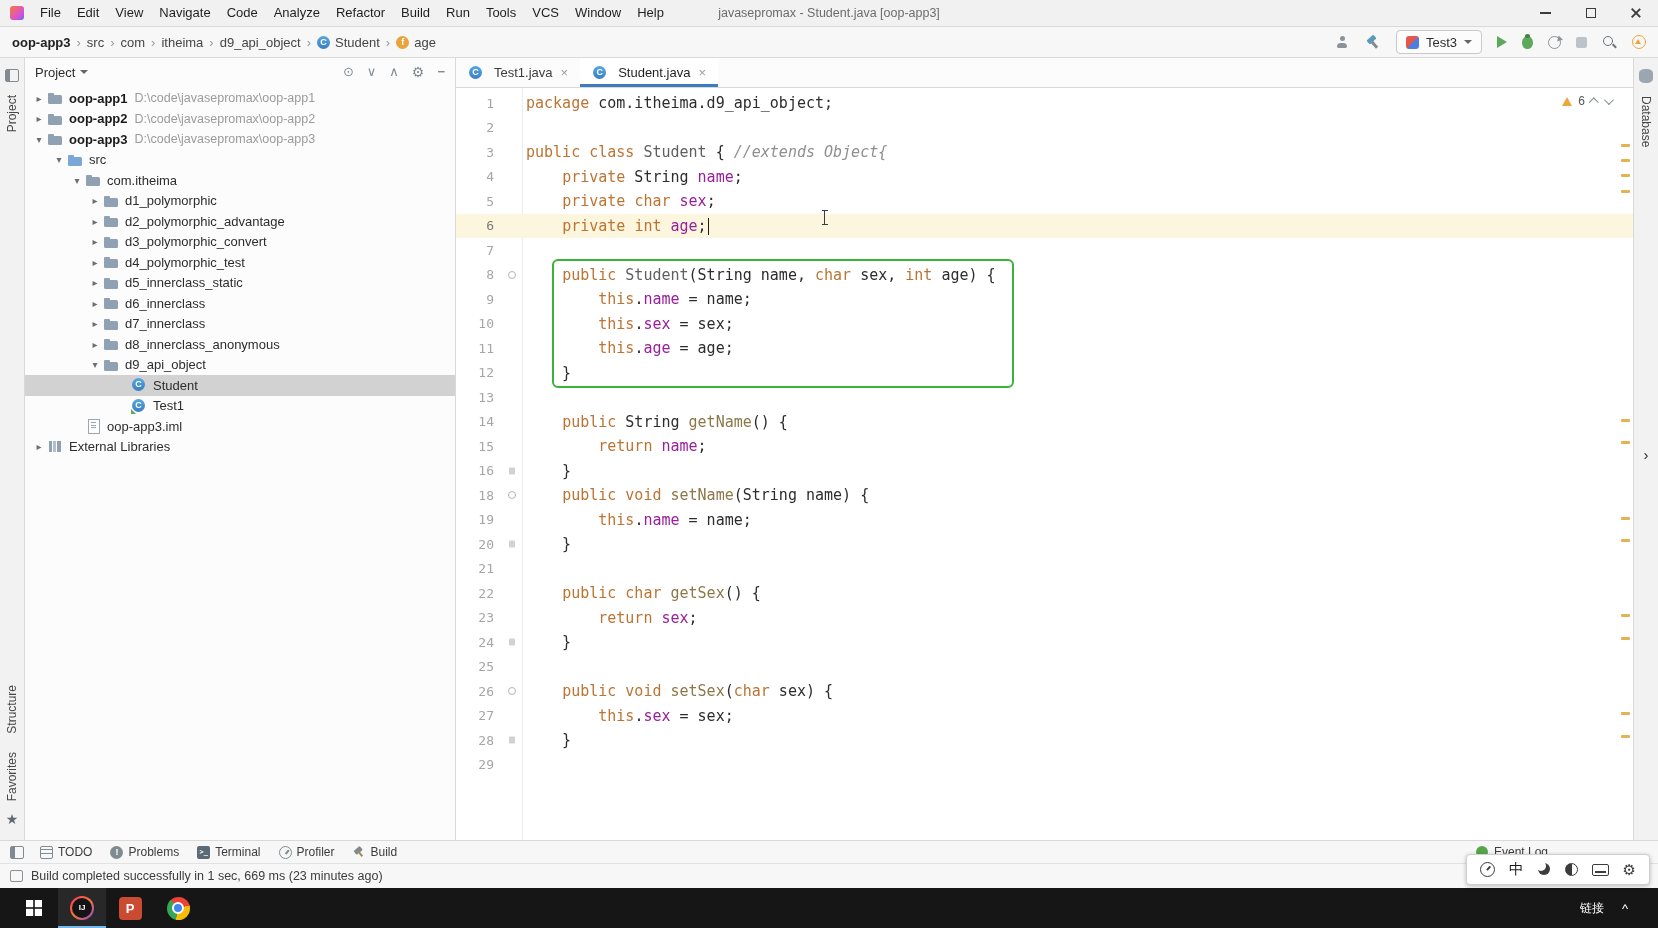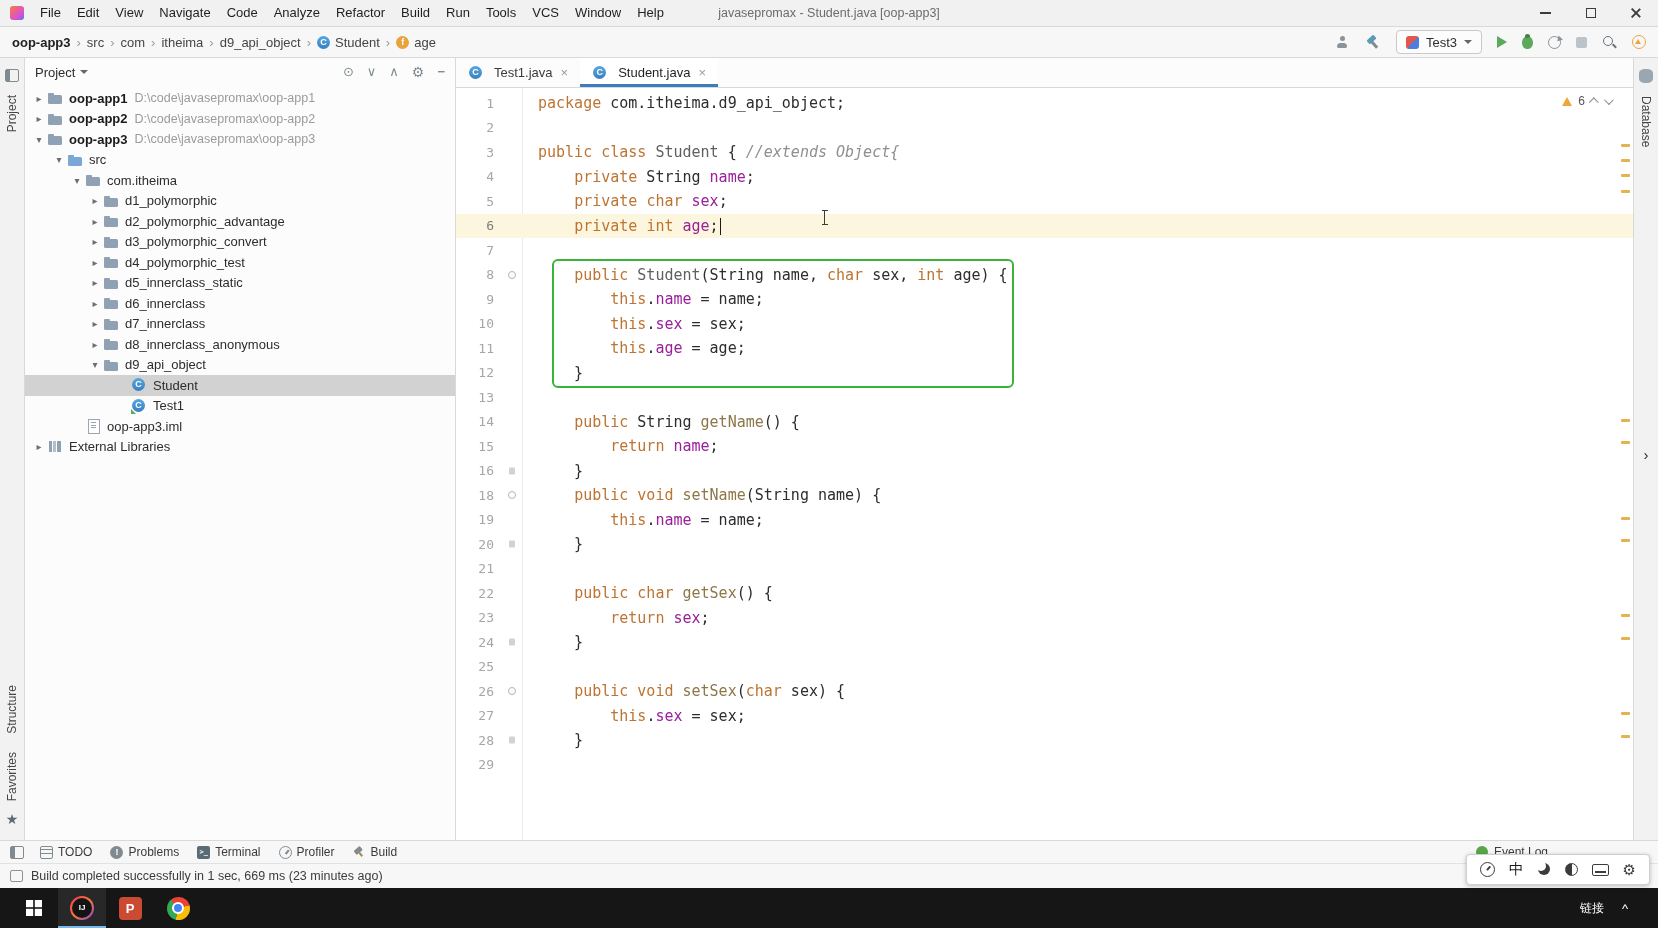--- a/index.html
+++ b/index.html
@@ -124,21 +124,21 @@
     font-family:"DejaVu Sans Mono","Liberation Mono",monospace;font-size:15px;}
   .gutter-sep{position:absolute;left:66px;top:0;bottom:0;width:1px;background:#ededed;}
   .code-line{display:flex;height:24.5px;align-items:center;position:relative;}
   .code-line.current{background:var(--current_line);}
   .ln{width:46px;flex:0 0 46px;text-align:right;padding-right:8px;color:#a6a6a6;font-size:13px;}
   .code-line.current .ln{color:#7c7c7c;}
   .fold{width:20px;flex:0 0 20px;height:100%;position:relative;}
   .gmark{position:absolute;left:50%;top:50%;transform:translate(-50%,-50%);}
   .gmark.circle{width:8px;height:8px;border:1.3px solid #b3b3b3;border-radius:50%;}
   .gmark.small{width:6px;height:7px;background:#cfd3d6;border-radius:1px;}
-  .code-text{white-space:pre;padding-left:16px;}
+  .code-text{white-space:pre;padding-left:4px;}
   .tk-k{color:var(--keyword);}
   .tk-f{color:var(--field);}
   .tk-m{color:var(--method);}
   .tk-cl{color:var(--classname);}
   .tk-cm{color:var(--comment);font-style:italic;}
   .tk-p{color:var(--plain);}
   .caret{display:inline-block;width:1.5px;height:17px;background:#1a1a1a;vertical-align:middle;margin-left:1px;}
   .hl-box{position:absolute;left:96px;width:462px;border:2px solid var(--box_green);border-radius:6px;pointer-events:none;}
   .smark{position:absolute;right:3px;width:9px;height:3px;border-radius:1px;background:var(--scroll_mark);}
   .inspection{position:absolute;top:6px;right:22px;display:flex;align-items:center;gap:6px;font-size:12px;color:#555;

